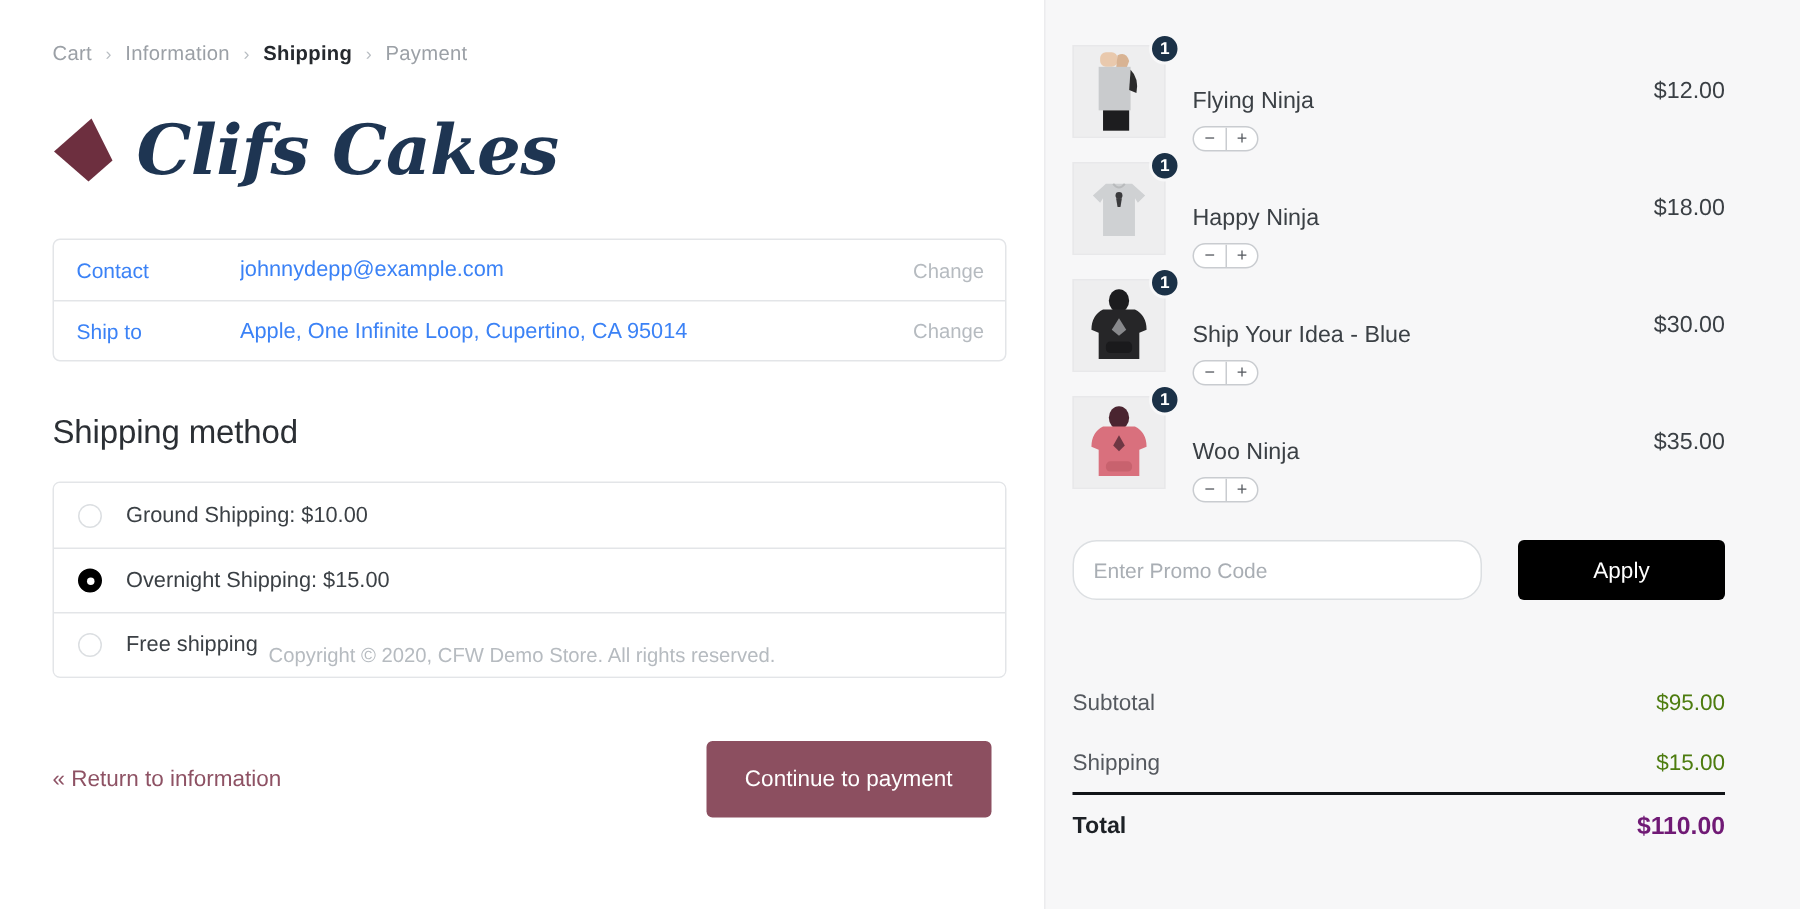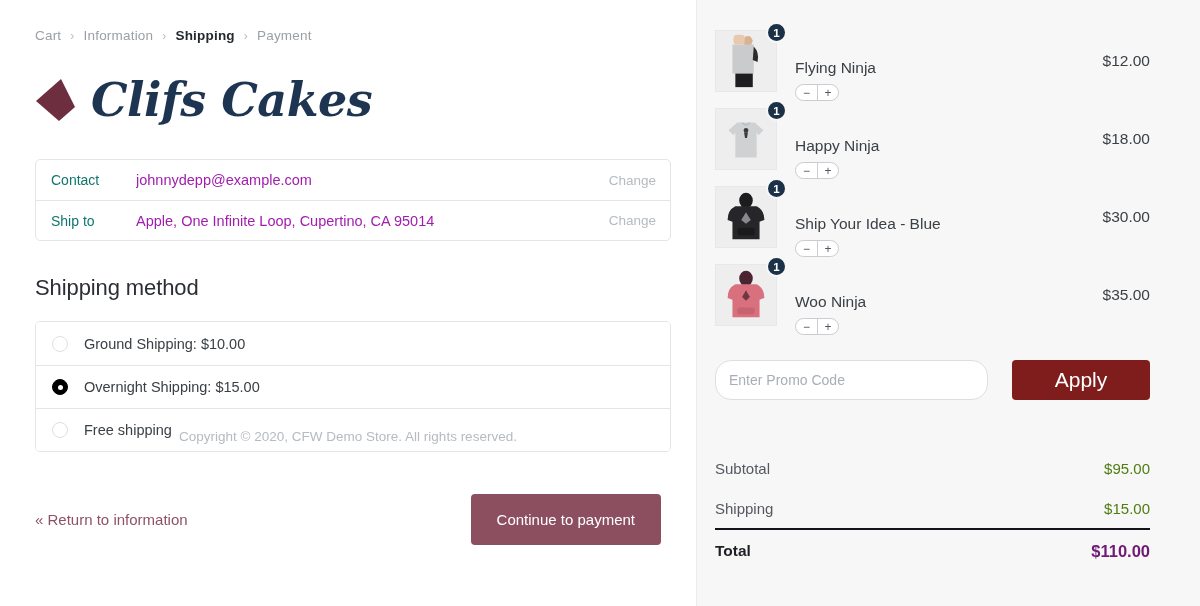--- a/index.html
+++ b/index.html
@@ -74,29 +74,30 @@
     display: flex;
     align-items: center;
     height: 40px;
     padding: 0 14px 0 15px;
   }
   .review-row + .review-row { border-top: 1px solid #e3e5e8; }
   .review-label {
     width: 85px;
     flex: 0 0 auto;
     font-size: 14px;
-    color: #0f766e;
+    color: #3b82f6;
   }
   .review-value {
     flex: 1 1 auto;
     font-size: 14.5px;
-    color: #a21caf;
+    color: #3b82f6;
     overflow: hidden;
     white-space: nowrap;
     text-overflow: ellipsis;
+    margin-left: 24px;
   }
   .review-change {
     flex: 0 0 auto;
     font-size: 13.5px;
     color: #b6bbc0;
     cursor: pointer;
   }
 
   
   .section-title {
@@ -273,25 +274,25 @@
     font-size: 14px;
     font-family: "Liberation Sans", sans-serif;
     color: #3b4045;
     outline: none;
   }
   .promo-input::placeholder { color: #a9aeb4; }
   .btn-apply {
     flex: 0 0 auto;
     width: 138px;
     height: 40px;
-    background: #7f1d1d;
+    background: #000000;
     color: #fff;
     border: none;
     border-radius: 4px;
-    font-size: 21px;
+    font-size: 15px;
     font-family: "Liberation Sans", sans-serif;
     cursor: pointer;
   }
 
   
   .totals { }
   .total-row {
     display: flex;
     justify-content: space-between;
     align-items: center;

